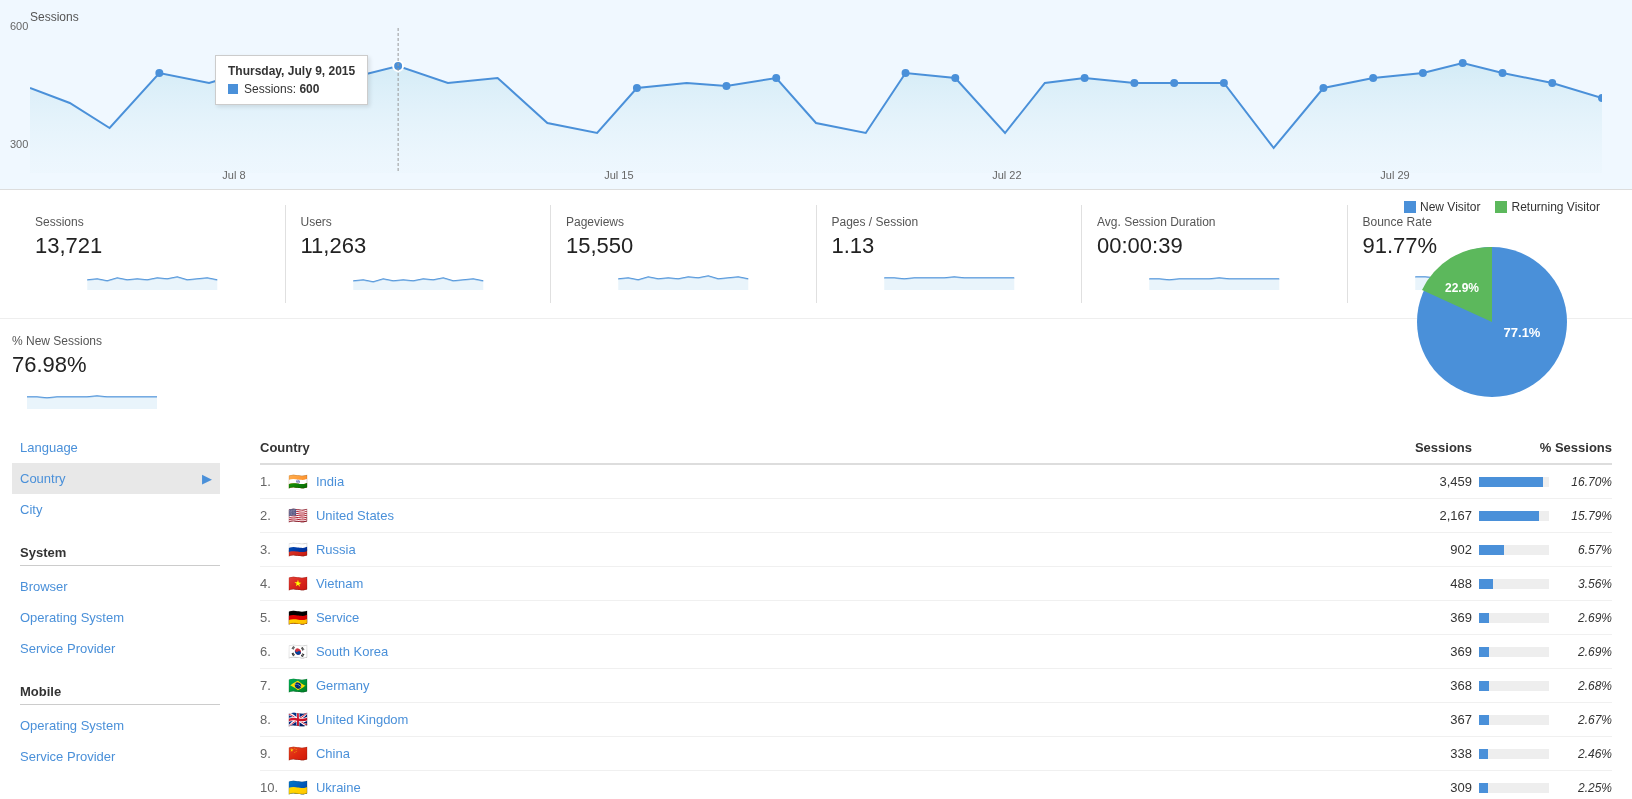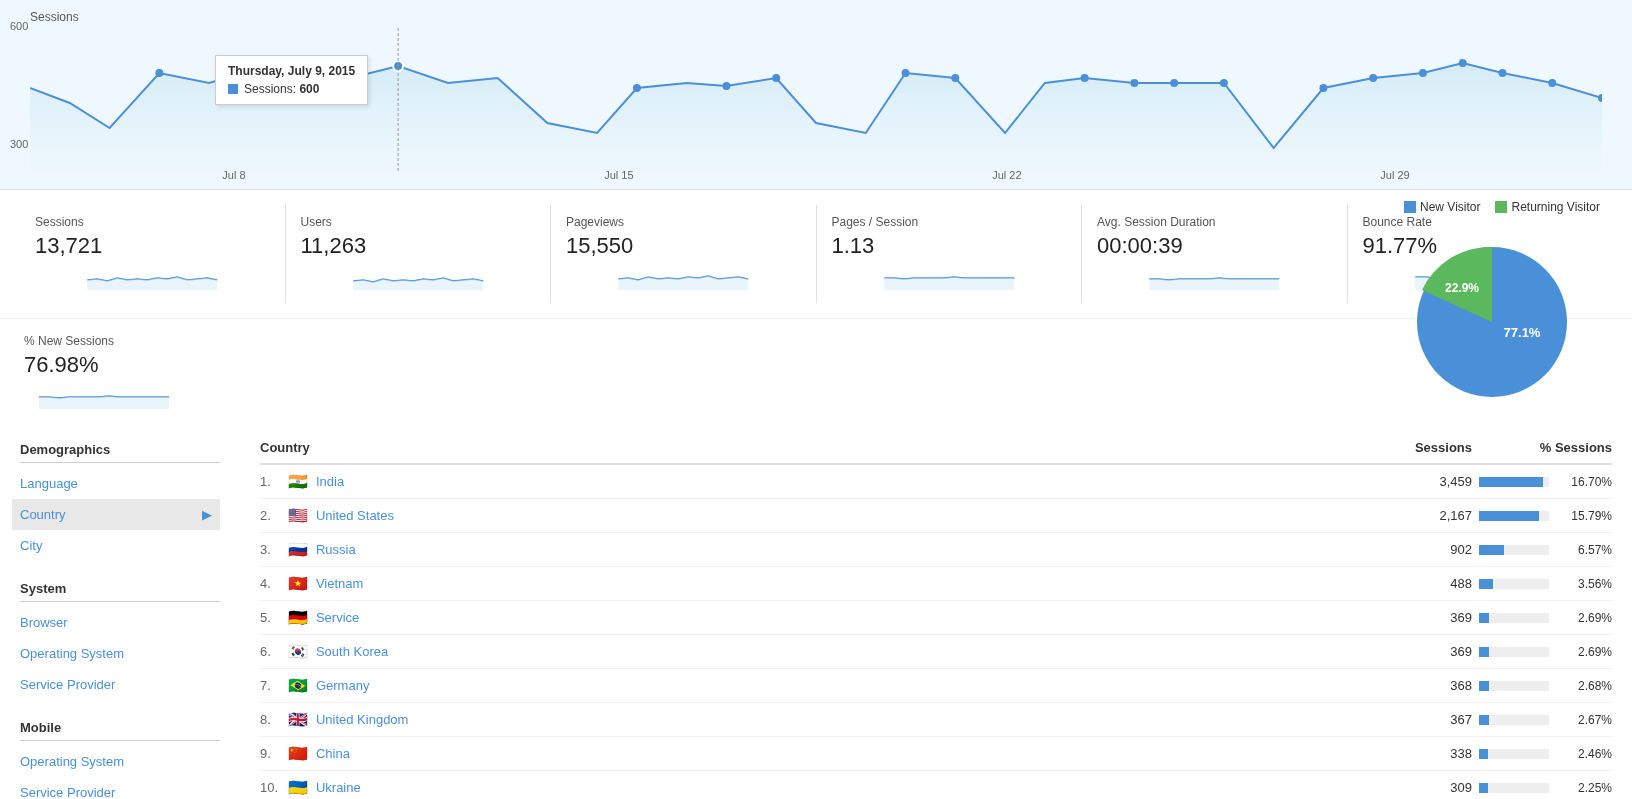--- a/index.html
+++ b/index.html
@@ -40,21 +40,21 @@
     .table-header { display: flex; padding: 8px 0; border-bottom: 2px solid #ddd; font-weight: bold; font-size: 13px; color: #333; }
     .col-country { flex: 1; }
     .col-sessions { width: 100px; text-align: right; }
     .col-pct { width: 140px; text-align: right; }
     .table-row { display: flex; align-items: center; padding: 7px 0; border-bottom: 1px solid #f0f0f0; font-size: 13px; }
     .col-country-cell { flex: 1; display: flex; align-items: center; gap: 8px; }
     .row-num { color: #666; width: 20px; }
     .flag { font-size: 16px; }
     .country-link { color: #4a90d9; text-decoration: none; }
     .col-sessions-cell { width: 100px; text-align: right; color: #333; }
-    .col-pct-cell { width: 140px; display: flex; align-items: center; justify-content: flex-end; gap: 8px; }
+    .col-pct-cell { width: 140px; display: flex; align-items: center; justify-content: flex-end; gap: 8px; font-style: italic; }
     .pct-bar-container { width: 70px; height: 10px; background: #eee; position: relative; }
     .pct-bar { height: 100%; background: #4a90d9; }
     .pct-text { width: 55px; text-align: right; color: #333; font-size: 12px; }
 
     .chart-area-wrapper { position: relative; }
   </style>
 </head>
 <body>
 
 <div class="chart-area-wrapper">
@@ -168,21 +168,21 @@
     <div class="metric-card">
       <div class="metric-label">Bounce Rate</div>
       <div class="metric-value">91.77%</div>
       <svg class="metric-sparkline" viewBox="0 0 130 25">
         <polyline points="0,12 10,12 20,13 30,12 40,12 50,12 60,12 70,11 80,12 90,12 100,12 110,12 120,12 130,12" fill="none" stroke="#4a90d9" stroke-width="1.5"></polyline>
         <path d="M0,12 10,12 20,13 30,12 40,12 50,12 60,12 70,11 80,12 90,12 100,12 110,12 120,12 130,12 L130,25 L0,25 Z" fill="#d4e9f7" opacity="0.5"></path>
       </svg>
     </div>
   </div>
 
-  <div style="padding: 15px 24px 10px;">
+  <div style="padding: 15px 12px 10px;">
     <div class="metric-label">% New Sessions</div>
     <div class="metric-value">76.98%</div>
     <svg class="metric-sparkline" viewBox="0 0 130 25" style="width:160px;">
       <polyline points="0,13 10,13 20,14 30,13 40,13 50,13 60,13 70,12 80,13 90,13 100,13 110,13 120,13 130,13" fill="none" stroke="#4a90d9" stroke-width="1.5"></polyline>
       <path d="M0,13 10,13 20,14 30,13 40,13 50,13 60,13 70,12 80,13 90,13 100,13 110,13 120,13 130,13 L130,25 L0,25 Z" fill="#d4e9f7" opacity="0.5"></path>
     </svg>
   </div>
 
   <div style="position:absolute; right:20px; top:10px; width:220px;">
     <div class="pie-legend">
@@ -203,21 +203,20 @@
 
       <text x="130" y="115" font-size="13" fill="white" font-weight="bold" text-anchor="middle">77.1%</text>
       <text x="70" y="70" font-size="12" fill="white" font-weight="bold" text-anchor="middle">22.9%</text>
     </svg>
   </div>
 </div>
 
 <div class="main-content">
 
   <div class="demographics">
-    <div class="demo-section-title">Demographics</div>
     <div class="demo-item">
       <span>Language</span>
     </div>
     <div class="demo-item active" style="background:#e8e8e8;">
       <span>Country</span>
       <span>▶</span>
     </div>
     <div class="demo-item">
       <span>City</span>
     </div>

